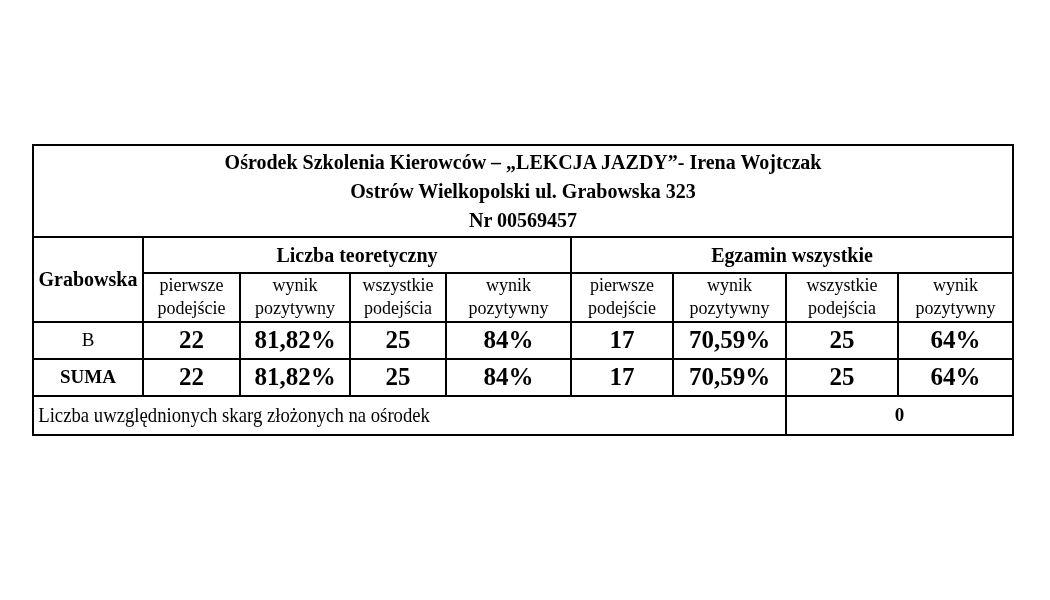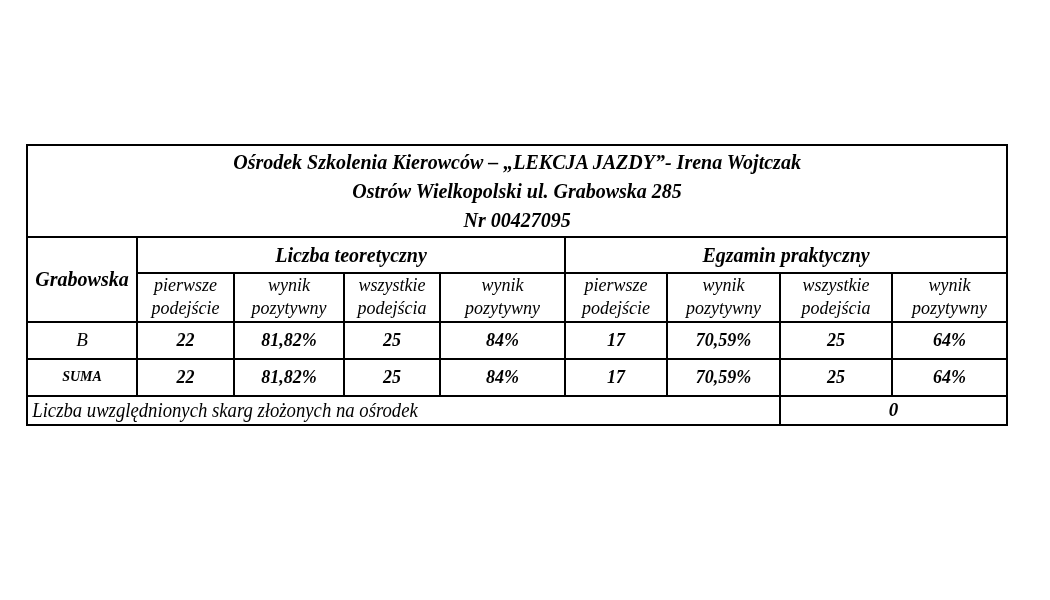--- a/index.html
+++ b/index.html
@@ -12,39 +12,38 @@
     font-family: "Liberation Serif", "DejaVu Serif", serif;
   }
   .page {
     position: relative;
     width: 1050px;
     height: 600px;
     overflow: hidden;
   }
   .exam-table {
     position: absolute;
-    left: 26px;
+    left: 32px;
     top: 144px;
     width: 980px;
     border-collapse: collapse;
     table-layout: fixed;
-    font-style: italic;
   }
   .exam-table td {
     border: 2px solid #000000;
     text-align: center;
     vertical-align: middle;
     padding: 0;
     overflow: hidden;
   }
   tr.r-title { height: 92px; }
   tr.r-group { height: 36px; }
   tr.r-sub   { height: 48px; }
   tr.r-data  { height: 37px; }
-  tr.r-foot  { height: 29px; }
+  tr.r-foot  { height: 39px; }
 
   .title-cell {
     font-weight: bold;
     font-size: 20px;
     line-height: 29px;
   }
   .cat-head {
     font-weight: bold;
     font-size: 20px;
   }
@@ -55,25 +54,25 @@
   .sub-head {
     font-size: 18px;
     line-height: 1.3;
     white-space: pre-line;
   }
   .cat-cell-regular {
     font-size: 19px;
     font-weight: normal;
   }
   .cat-cell-bold {
-    font-size: 14px;
+    font-size: 19px;
     font-weight: bold;
   }
   .val-cell {
-    font-size: 18px;
+    font-size: 25px;
     font-weight: bold;
     margin-top: 32px;
   }
   .foot-label {
     text-align: left !important;
     font-size: 22px;
   }
   .foot-label .squeeze {
     display: inline-block;
     transform: scaleX(0.85);
@@ -100,29 +99,29 @@
       <col style="width:102px">
       <col style="width:113px">
       <col style="width:112px">
       <col style="width:115px">
     </colgroup>
 
     <tbody>
         <tr class="r-title">
       <td colspan="9" class="title-cell">
         <div>Ośrodek Szkolenia Kierowców – „LEKCJA JAZDY”- Irena Wojtczak</div>
-        <div>Ostrów Wielkopolski ul. Grabowska 285</div>
-        <div>Nr 00427095</div>
+        <div>Ostrów Wielkopolski ul. Grabowska 323</div>
+        <div>Nr 00569457</div>
       </td>
     </tr>
 
     <tr class="r-group">
       <td rowspan="2" class="cat-head">Grabowska</td>
       <td colspan="4" class="group-head">Liczba teoretyczny</td>
-      <td colspan="4" class="group-head">Egzamin praktyczny</td>
+      <td colspan="4" class="group-head">Egzamin wszystkie</td>
     </tr>
 
     <tr class="r-sub">
       <td class="sub-head">pierwsze
 podejście</td>
       <td class="sub-head">wynik
 pozytywny</td>
       <td class="sub-head">wszystkie
 podejścia</td>
       <td class="sub-head">wynik

